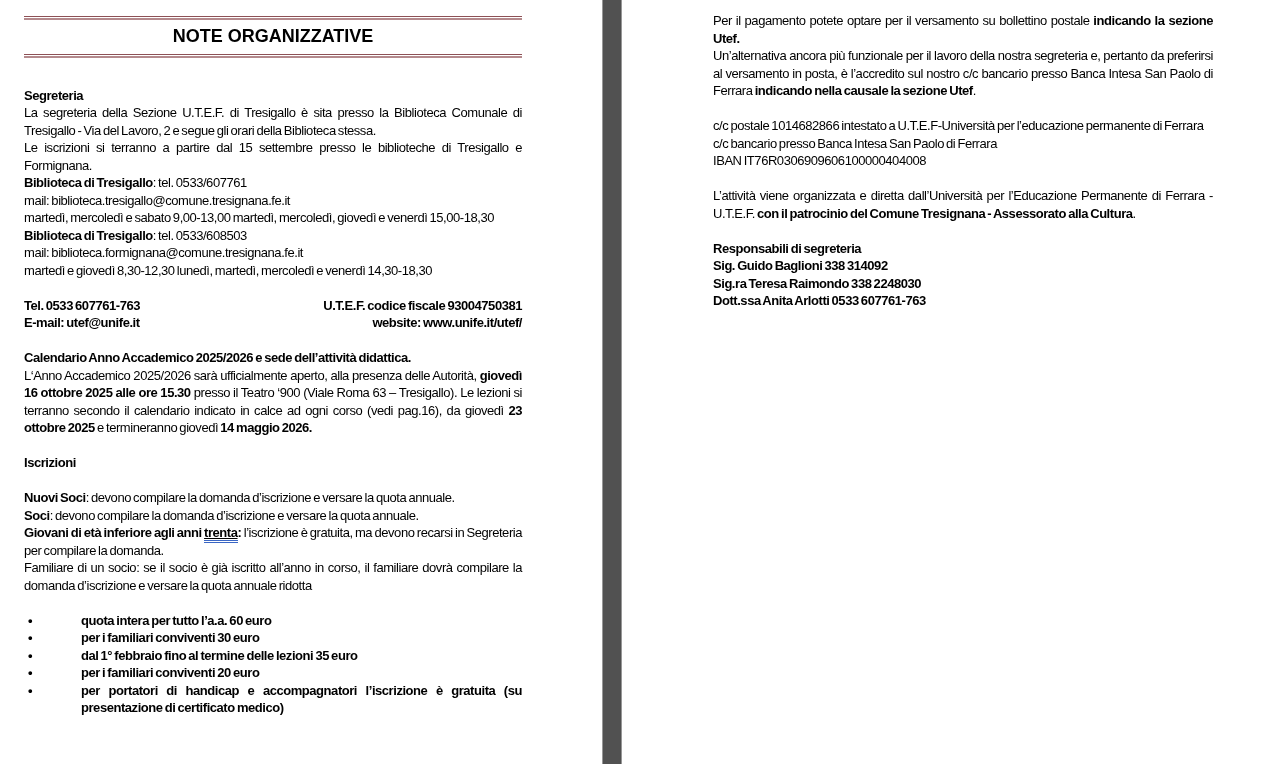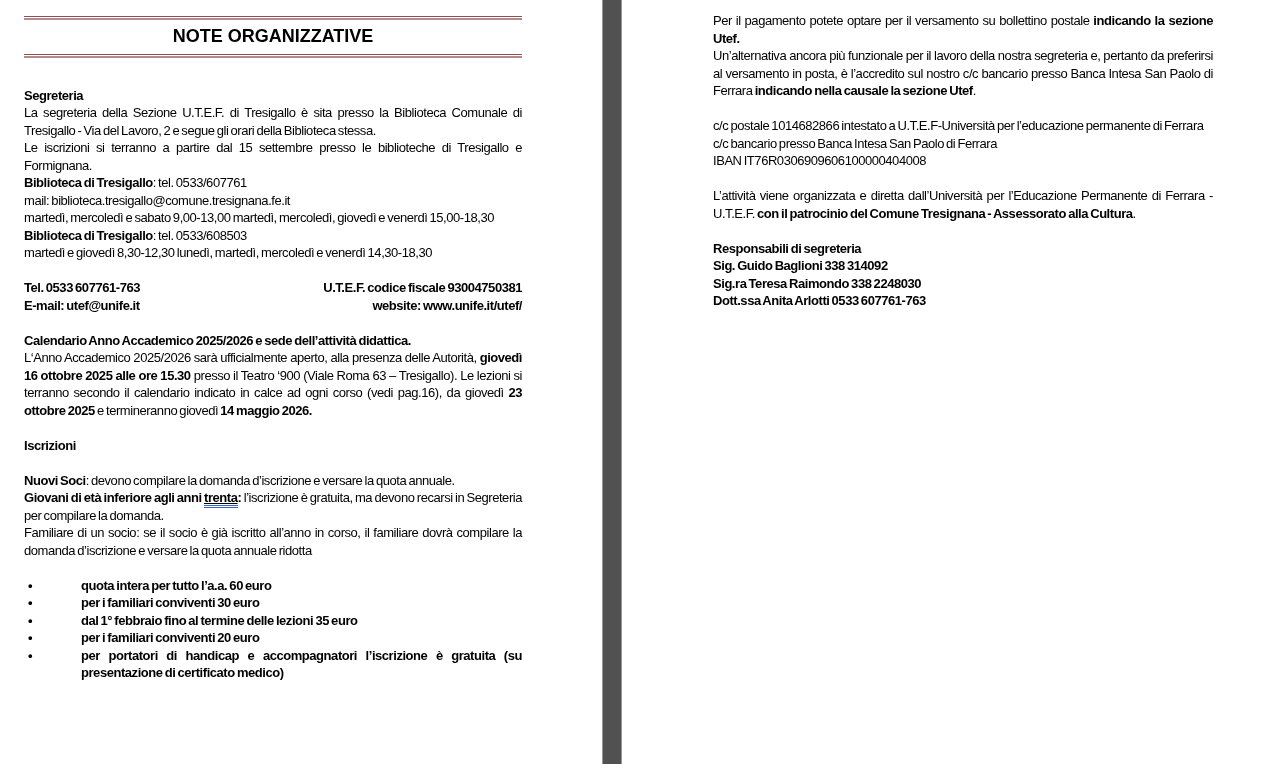--- a/index.html
+++ b/index.html
@@ -59,37 +59,39 @@
       </div>
       <div class="after-title"></div>
       <div>
           <p class="para"><span class="b">Segreteria</span></p>
           <p class="para"><span>La segreteria della Sezione U.T.E.F. di Tresigallo è sita presso la Biblioteca Comunale di Tresigallo - Via del Lavoro, 2 e segue gli orari della Biblioteca stessa.</span></p>
           <p class="para"><span>Le iscrizioni si terranno a partire dal 15 settembre presso le biblioteche di Tresigallo e Formignana.</span></p>
           <p class="para"><span class="b">Biblioteca di Tresigallo</span><span>: tel. 0533/607761</span></p>
           <p class="para"><span>mail: biblioteca.tresigallo@comune.tresignana.fe.it</span></p>
           <p class="para"><span>martedì, mercoledì e sabato 9,00-13,00 martedì, mercoledì, giovedì e venerdì 15,00-18,30</span></p>
           <p class="para"><span class="b">Biblioteca di Tresigallo</span><span>: tel. 0533/608503</span></p>
+          <p class="para"><span>mail: biblioteca.formignana@comune.tresignana.fe.it</span></p>
           <p class="para"><span>martedì e giovedì 8,30-12,30 lunedì, martedì, mercoledì e venerdì 14,30-18,30</span></p>
           <div class="spacer"></div>
           <div class="twocol">
             <span><span class="b">Tel. 0533 607761-763</span></span>
             <span><span class="b">U.T.E.F. codice fiscale 93004750381</span></span>
           </div>
           <div class="twocol">
             <span><span class="b">E-mail: utef@unife.it</span></span>
             <span><span class="b">website: www.unife.it/utef/</span></span>
           </div>
           <div class="spacer"></div>
           <p class="para"><span class="b">Calendario Anno Accademico 2025/2026 e sede dell’attività didattica.</span></p>
           <p class="para"><span>L‘Anno Accademico 2025/2026 sarà ufficialmente aperto, alla presenza delle Autorità, </span><span class="b">giovedì 16 ottobre 2025 alle ore 15.30</span><span> presso il Teatro ‘900 (Viale Roma 63 – Tresigallo). Le lezioni si terranno secondo il calendario indicato in calce ad ogni corso (vedi pag.16), da giovedì </span><span class="b">23 ottobre 2025</span><span> e termineranno giovedì </span><span class="b">14 maggio 2026.</span></p>
           <div class="spacer"></div>
           <p class="para"><span class="b">Iscrizioni</span></p>
           <div class="spacer"></div>
           <p class="para"><span class="b">Nuovi Soci</span><span>: devono compilare la domanda d’iscrizione e versare la quota annuale.</span></p>
+          <p class="para"><span class="b">Soci</span><span>: devono compilare la domanda d’iscrizione e versare la quota annuale.</span></p>
           <p class="para"><span class="b">Giovani di età inferiore agli anni </span><span class="b u">trenta</span><span class="b">:</span><span> l’iscrizione è gratuita, ma devono recarsi in Segreteria per compilare la domanda.</span></p>
           <p class="para"><span>Familiare di un socio: se il socio è già iscritto all’anno in corso, il familiare dovrà compilare la domanda d’iscrizione e versare la quota annuale ridotta</span></p>
           <div class="spacer"></div>
           <ul class="bullets">
             <li>
               <span class="bmark">•</span>
               <div class="btext"><span class="b">quota intera per tutto l’a.a. 60 euro</span></div>
             </li>
             <li>
               <span class="bmark">•</span>

